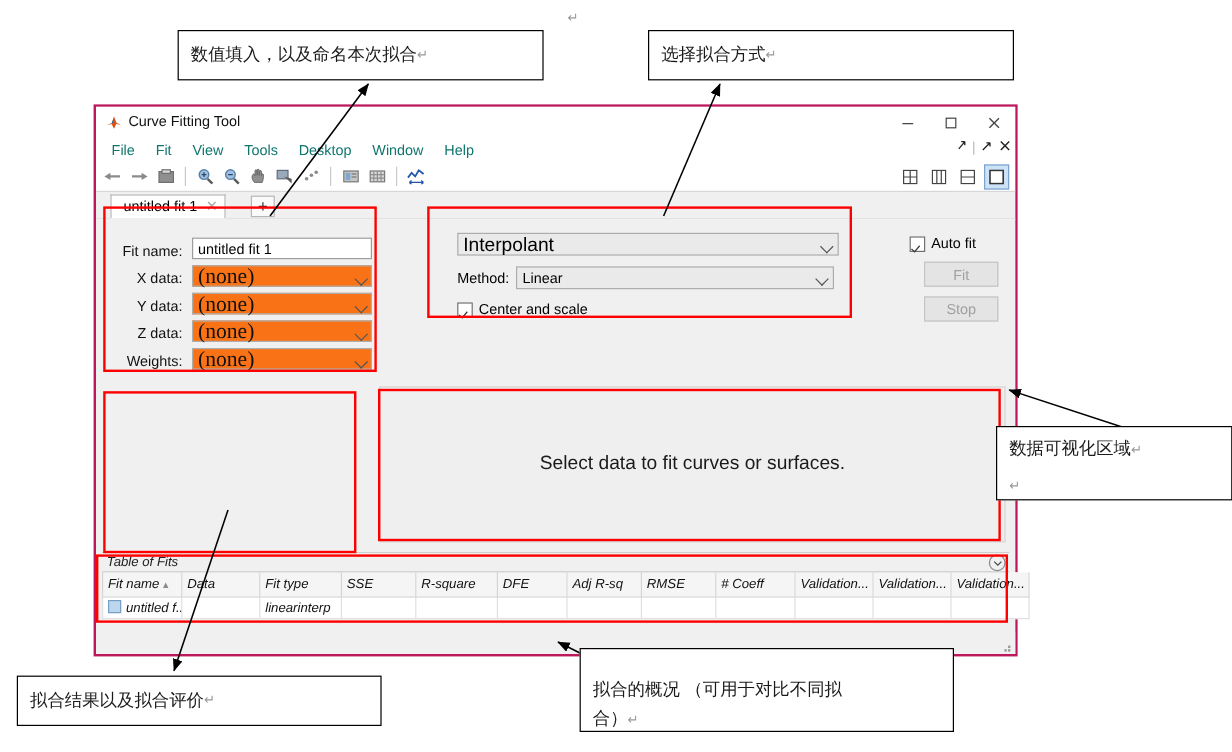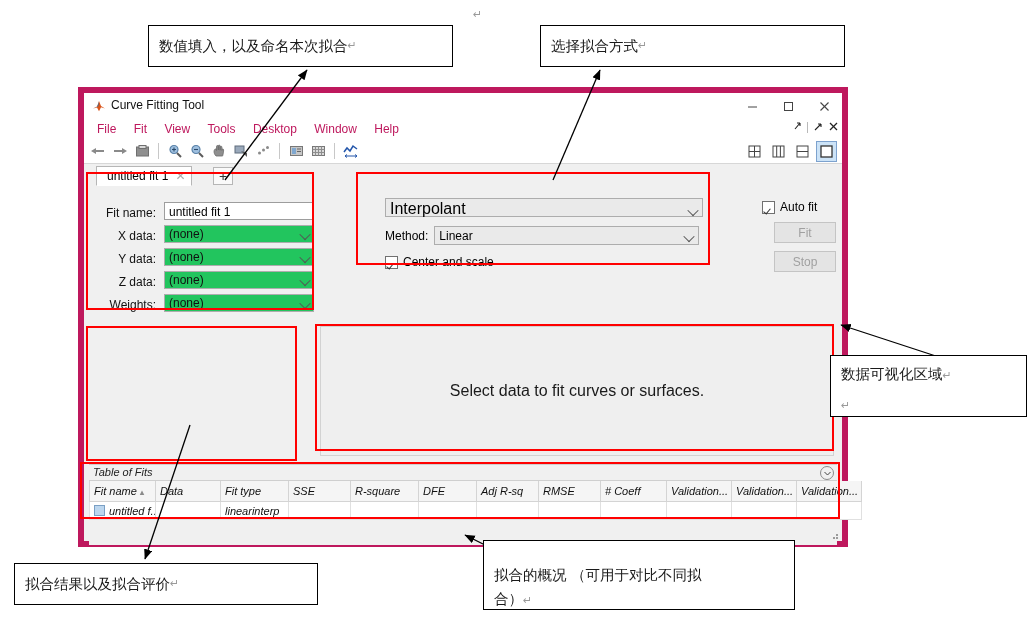--- a/index.html
+++ b/index.html
@@ -21,31 +21,31 @@
   }
   .callout.multiline{display:block;}
   .cr{color:#9a9a9a;font-size:11px;vertical-align:baseline;}
 
   
   .arrows{position:absolute;left:0;top:0;width:1027px;height:627px;z-index:35;pointer-events:none;}
 
   
   #cft-window{
     position:absolute;left:78px;top:87px;width:770px;height:460px;
-    background:#f0f0f0;border:6px solid #be185d;box-sizing:border-box;z-index:10;
+    background:#f0f0f0;border:2px solid #be185d;box-sizing:border-box;z-index:10;
   }
   .titlebar{height:26px;background:#ffffff;position:relative;border-bottom:0px solid #ddd;}
   .title-ico{position:absolute;left:8px;top:6px;width:14px;height:14px;}
   .title-text{position:absolute;left:27px;top:5px;font-size:12px;color:#111;}
   .wbtns{position:absolute;right:0;top:0;height:26px;display:flex;}
   .wbtn{width:36px;height:26px;display:flex;align-items:center;justify-content:center;color:#333;font-size:12px;}
   .wbtn svg{display:block;}
 
   .menubar{height:20px;background:#fff;position:relative;padding-left:6px;}
-  .menubar .mi{display:inline-block;font-size:12px;color:#be185d;padding:2px 7px;line-height:16px;}
+  .menubar .mi{display:inline-block;font-size:12px;color:#0f766e;padding:2px 7px;line-height:16px;}
   .menu-right{position:absolute;right:4px;top:2px;display:flex;align-items:center;gap:6px;}
   .menu-right span{font-size:11px;color:#222;line-height:12px;}
   .mr-sep{width:1px;height:11px;background:#b9b9b9;}
 
   .toolbar{height:24px;background:#fff;border-bottom:1px solid #d7d7d7;position:relative;
            display:flex;align-items:center;padding-left:4px;gap:2px;}
   .tb{width:20px;height:20px;display:flex;align-items:center;justify-content:center;}
   .tb-sep{width:1px;height:16px;background:#c8c8c8;margin:0 4px;}
   .layout-btns{position:absolute;right:5px;top:2px;display:flex;gap:3px;}
   .lb{width:19px;height:19px;border:1px solid #fff;display:flex;align-items:center;justify-content:center;background:#fff;}
@@ -60,22 +60,22 @@
 
   .client{position:absolute;left:0;right:0;top:93px;bottom:0;background:#f0f0f0;}
 
   
   .fitdef{position:absolute;left:6px;top:4px;right:6px;height:128px;background:#f0f0f0;}
   .fd-left{position:absolute;left:6px;top:8px;width:225px;}
   .frow{display:flex;align-items:flex-end;height:22px;margin-bottom:1px;}
   .flabel{width:60px;text-align:right;padding-right:8px;font-size:12px;color:#111;}
   .ftext{width:150px;height:18px;background:#fff;border:1px solid #9d9d9d;font-size:12px;
          padding:1px 4px;box-sizing:border-box;line-height:16px;}
-  .fsel{width:150px;height:18px;background:#22c55e;border:1px solid #adadad;font-size:12px;
-        padding:1px 4px;box-sizing:border-box;line-height:15px;position:relative;color:#111;}
+  .fsel{width:150px;height:18px;background:#f97316;border:1px solid #adadad;font-size:18px;
+        padding:1px 4px;box-sizing:border-box;line-height:15px;position:relative;color:#111;font-family:Liberation Serif, serif;}
   .fsel .cv{position:absolute;right:4px;top:3px;}
   .chev{display:inline-block;width:7px;height:7px;border-right:1px solid #555;border-bottom:1px solid #555;
         transform:rotate(45deg) translate(-1px,-1px);}
 
   .fd-mid{position:absolute;left:295px;top:8px;width:340px;}
   .msel{width:318px;height:19px;background:#eaeaea;border:1px solid #adadad;font-size:16px;
         padding:2px 4px;box-sizing:border-box;position:relative;line-height:15px;}
   .mrow{display:flex;align-items:center;margin-top:9px;}
   .mlab{font-size:12px;margin-right:6px;}
   .msel2{width:265px;height:19px;background:#eaeaea;border:1px solid #adadad;font-size:12px;

